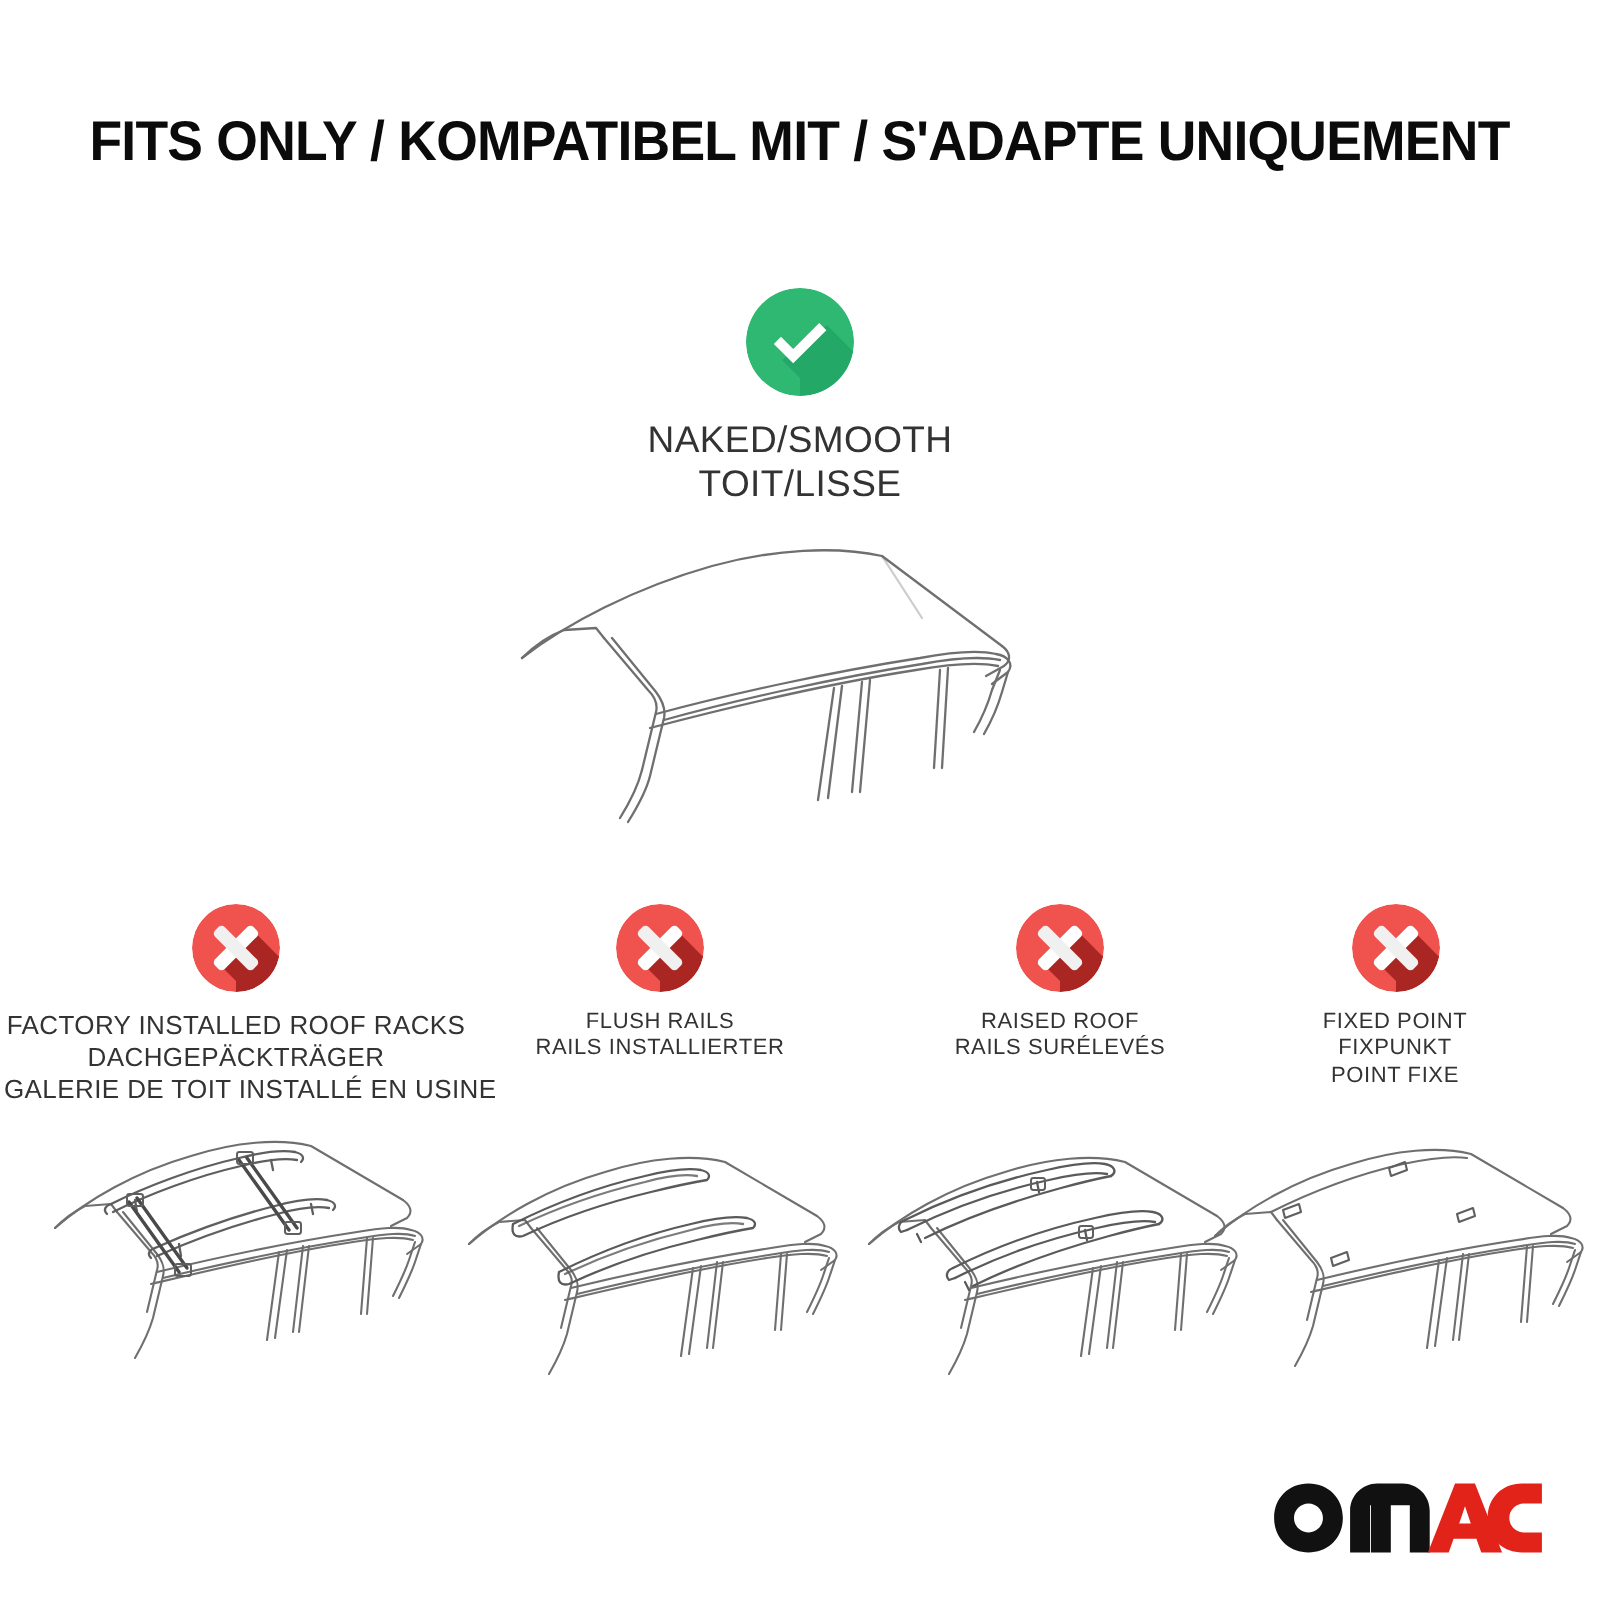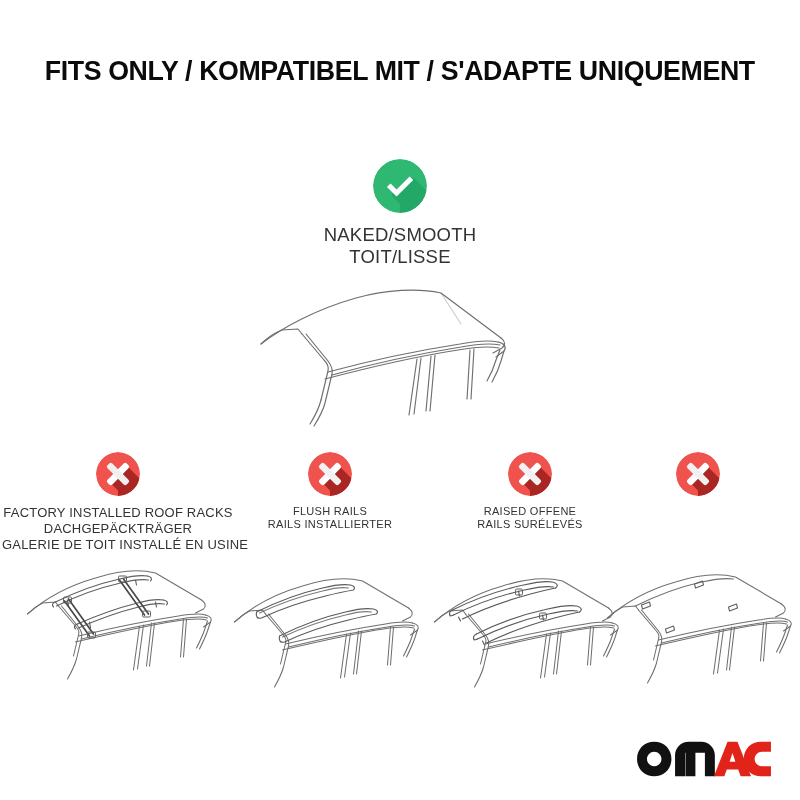--- a/index.html
+++ b/index.html
@@ -56,21 +56,21 @@
     margin-top: 9px;
     line-height: 1.18;
     color: #333333;
     letter-spacing: 0.3px;
   }
   .labels div { white-space: nowrap; }
 
   
   #hero {
     left: 200px;
-    top: 159px;
+    top: 144px;
     width: 400px;
   }
   #hero .badge { width: 54px; height: 54px; }
   #hero .labels {
     margin-top: 11px;
     font-size: 18.5px;
     letter-spacing: 0.2px;
     line-height: 1.2;
   }
   #hero-art {
@@ -311,21 +311,21 @@
       <circle cx="22" cy="22" r="22" fill="#f0534d"></circle>
       <path d="M22 44a22 22 0 0 0 21.5-17.6L32.5 15.3 14 30.5l8 8z" fill="#9e1f1b" opacity="0.85"></path>
       <g transform="rotate(45 22 22)">
         <rect x="18.6" y="8.4" width="6.8" height="27.2" rx="2.2" fill="#ffffff"></rect>
         <rect x="8.4" y="18.6" width="27.2" height="6.8" rx="2.2" fill="#f0f0f0"></rect>
       </g>
     </svg>
   </div>
 
   <div class="labels">
-    <div>RAISED OFFENE</div>
+    <div>RAISED ROOF</div>
     <div>RAILS SURÉLEVÉS</div>
   </div>
 
   <div class="art">
     <svg viewBox="0 0 215 150" aria-hidden="true">
       <g fill="none" stroke="#6f6f6f" stroke-width="1.05" stroke-linejoin="round" stroke-linecap="round">
         <path d="M12 62 C28 48 52 34 80 26 C102 19 124 17 140 21 L186 48"></path>
         <path d="M186 48 C190 51 191 54 188 57 L180 61"></path>
         <path d="M12 62 C16 58 21 54 27 51"></path>
         <path d="M27 51 L40 50 L43 54"></path>
@@ -375,20 +375,25 @@
     <svg viewBox="0 0 44 44" width="44" height="44" aria-hidden="true">
       <circle cx="22" cy="22" r="22" fill="#f0534d"></circle>
       <path d="M22 44a22 22 0 0 0 21.5-17.6L32.5 15.3 14 30.5l8 8z" fill="#9e1f1b" opacity="0.85"></path>
       <g transform="rotate(45 22 22)">
         <rect x="18.6" y="8.4" width="6.8" height="27.2" rx="2.2" fill="#ffffff"></rect>
         <rect x="8.4" y="18.6" width="27.2" height="6.8" rx="2.2" fill="#f0f0f0"></rect>
       </g>
     </svg>
   </div>
 
+  <div class="labels">
+    <div>FIXED POINT</div>
+    <div>FIXPUNKT</div>
+    <div>POINT FIXE</div>
+  </div>
 
   <div class="art">
     <svg viewBox="0 0 215 150" aria-hidden="true">
       <g fill="none" stroke="#6f6f6f" stroke-width="1.05" stroke-linejoin="round" stroke-linecap="round">
         <path d="M12 62 C28 48 52 34 80 26 C102 19 124 17 140 21 L186 48"></path>
         <path d="M186 48 C190 51 191 54 188 57 L180 61"></path>
         <path d="M12 62 C16 58 21 54 27 51"></path>
         <path d="M27 51 L40 50 L43 54"></path>
         <path d="M43 54 L60 74 C63 77 64 80 63 83 L58 104"></path>
         <path d="M46 54 L63 75 C66 79 67 82 66 86 L61 107 C59 114 56 120 52 127"></path>

